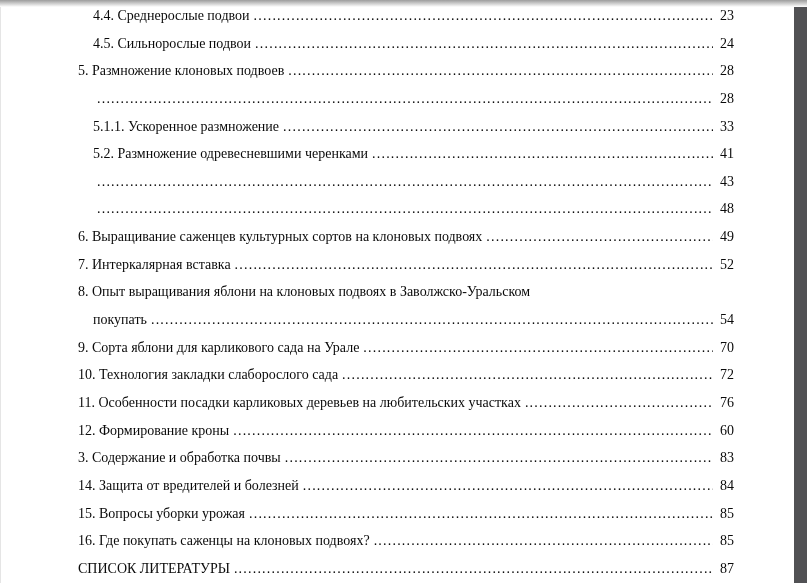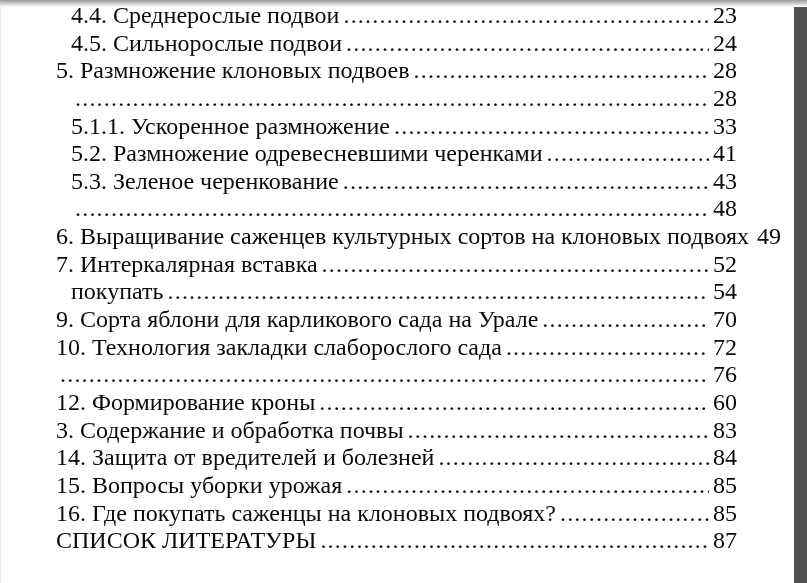--- a/index.html
+++ b/index.html
@@ -34,23 +34,23 @@
     width: 13px;
     background: #515154;
     z-index: 2;
   }
   .toc {
     position: absolute;
     top: 0; left: 0;
     width: 807px;
     height: 583px;
     box-sizing: border-box;
-    padding: 2px 70px 0 56px;
+    padding: 2px 70px 0 78px;
     color: #0a0a0a;
-    font-size: 24px;
+    font-size: 14px;
     z-index: 1;
   }
   .toc-row {
     display: flex;
     align-items: baseline;
     height: 27.65px;
     line-height: 27.65px;
     white-space: nowrap;
   }
   .toc-row.lvl1 { padding-left: 15px; }
@@ -111,21 +111,20 @@
     <span class="page-num">33</span>
   </div>
 
   <div class="toc-row lvl1">
     <span class="entry-label">5.2. Размножение одревесневшими черенками</span>
     <span class="leader">....................................................................................................................................................................................................................................................................</span>
     <span class="page-num">41</span>
   </div>
 
   <div class="toc-row lvl1">
-    <span class="entry-label">5.3. Зеленое черенкование</span>
     <span class="leader">....................................................................................................................................................................................................................................................................</span>
     <span class="page-num">43</span>
   </div>
 
   <div class="toc-row lvl1">
     <span class="leader">....................................................................................................................................................................................................................................................................</span>
     <span class="page-num">48</span>
   </div>
 
   <div class="toc-row lvl0">
@@ -133,40 +132,44 @@
     <span class="leader">....................................................................................................................................................................................................................................................................</span>
     <span class="page-num">49</span>
   </div>
 
   <div class="toc-row lvl0">
     <span class="entry-label">7. Интеркалярная вставка</span>
     <span class="leader">....................................................................................................................................................................................................................................................................</span>
     <span class="page-num">52</span>
   </div>
 
+  <div class="toc-row lvl0">
+    <span class="entry-label">8. Опыт выращивания яблони на клоновых подвоях в Заволжско-Уральском</span>
+  </div>
 
   <div class="toc-row lvl1">
     <span class="entry-label">покупать</span>
     <span class="leader">....................................................................................................................................................................................................................................................................</span>
     <span class="page-num">54</span>
   </div>
 
   <div class="toc-row lvl0">
     <span class="entry-label">9. Сорта яблони для карликового сада на Урале</span>
     <span class="leader">....................................................................................................................................................................................................................................................................</span>
     <span class="page-num">70</span>
   </div>
 
   <div class="toc-row lvl0">
     <span class="entry-label">10. Технология закладки слаборослого сада</span>
     <span class="leader">....................................................................................................................................................................................................................................................................</span>
     <span class="page-num">72</span>
   </div>
 
   <div class="toc-row lvl0">
+    <span class="entry-label">11. Особенности посадки карликовых деревьев на любительских участках</span>
     <span class="leader">....................................................................................................................................................................................................................................................................</span>
     <span class="page-num">76</span>
   </div>
 
   <div class="toc-row lvl0">
     <span class="entry-label">12. Формирование кроны</span>
     <span class="leader">....................................................................................................................................................................................................................................................................</span>
     <span class="page-num">60</span>
   </div>
 

